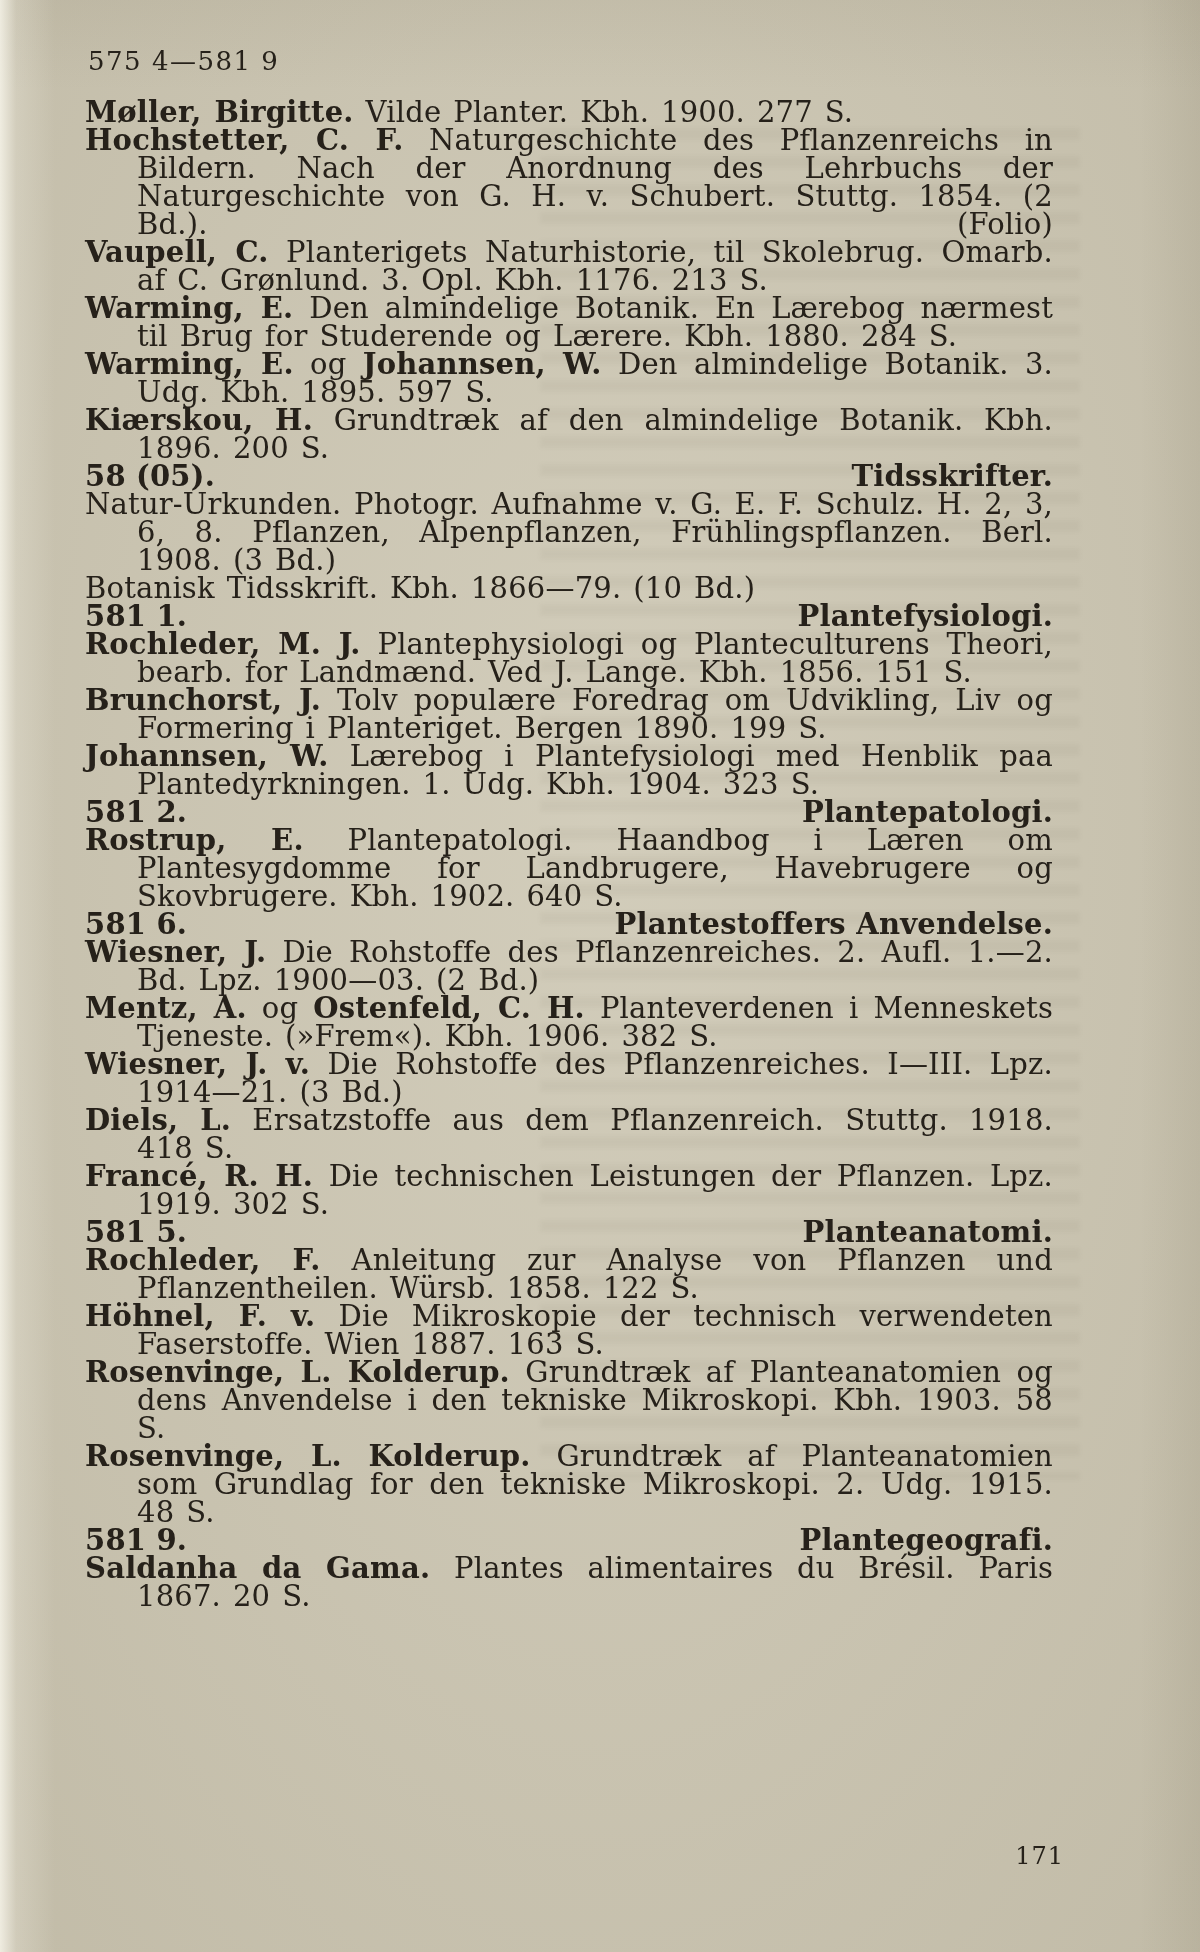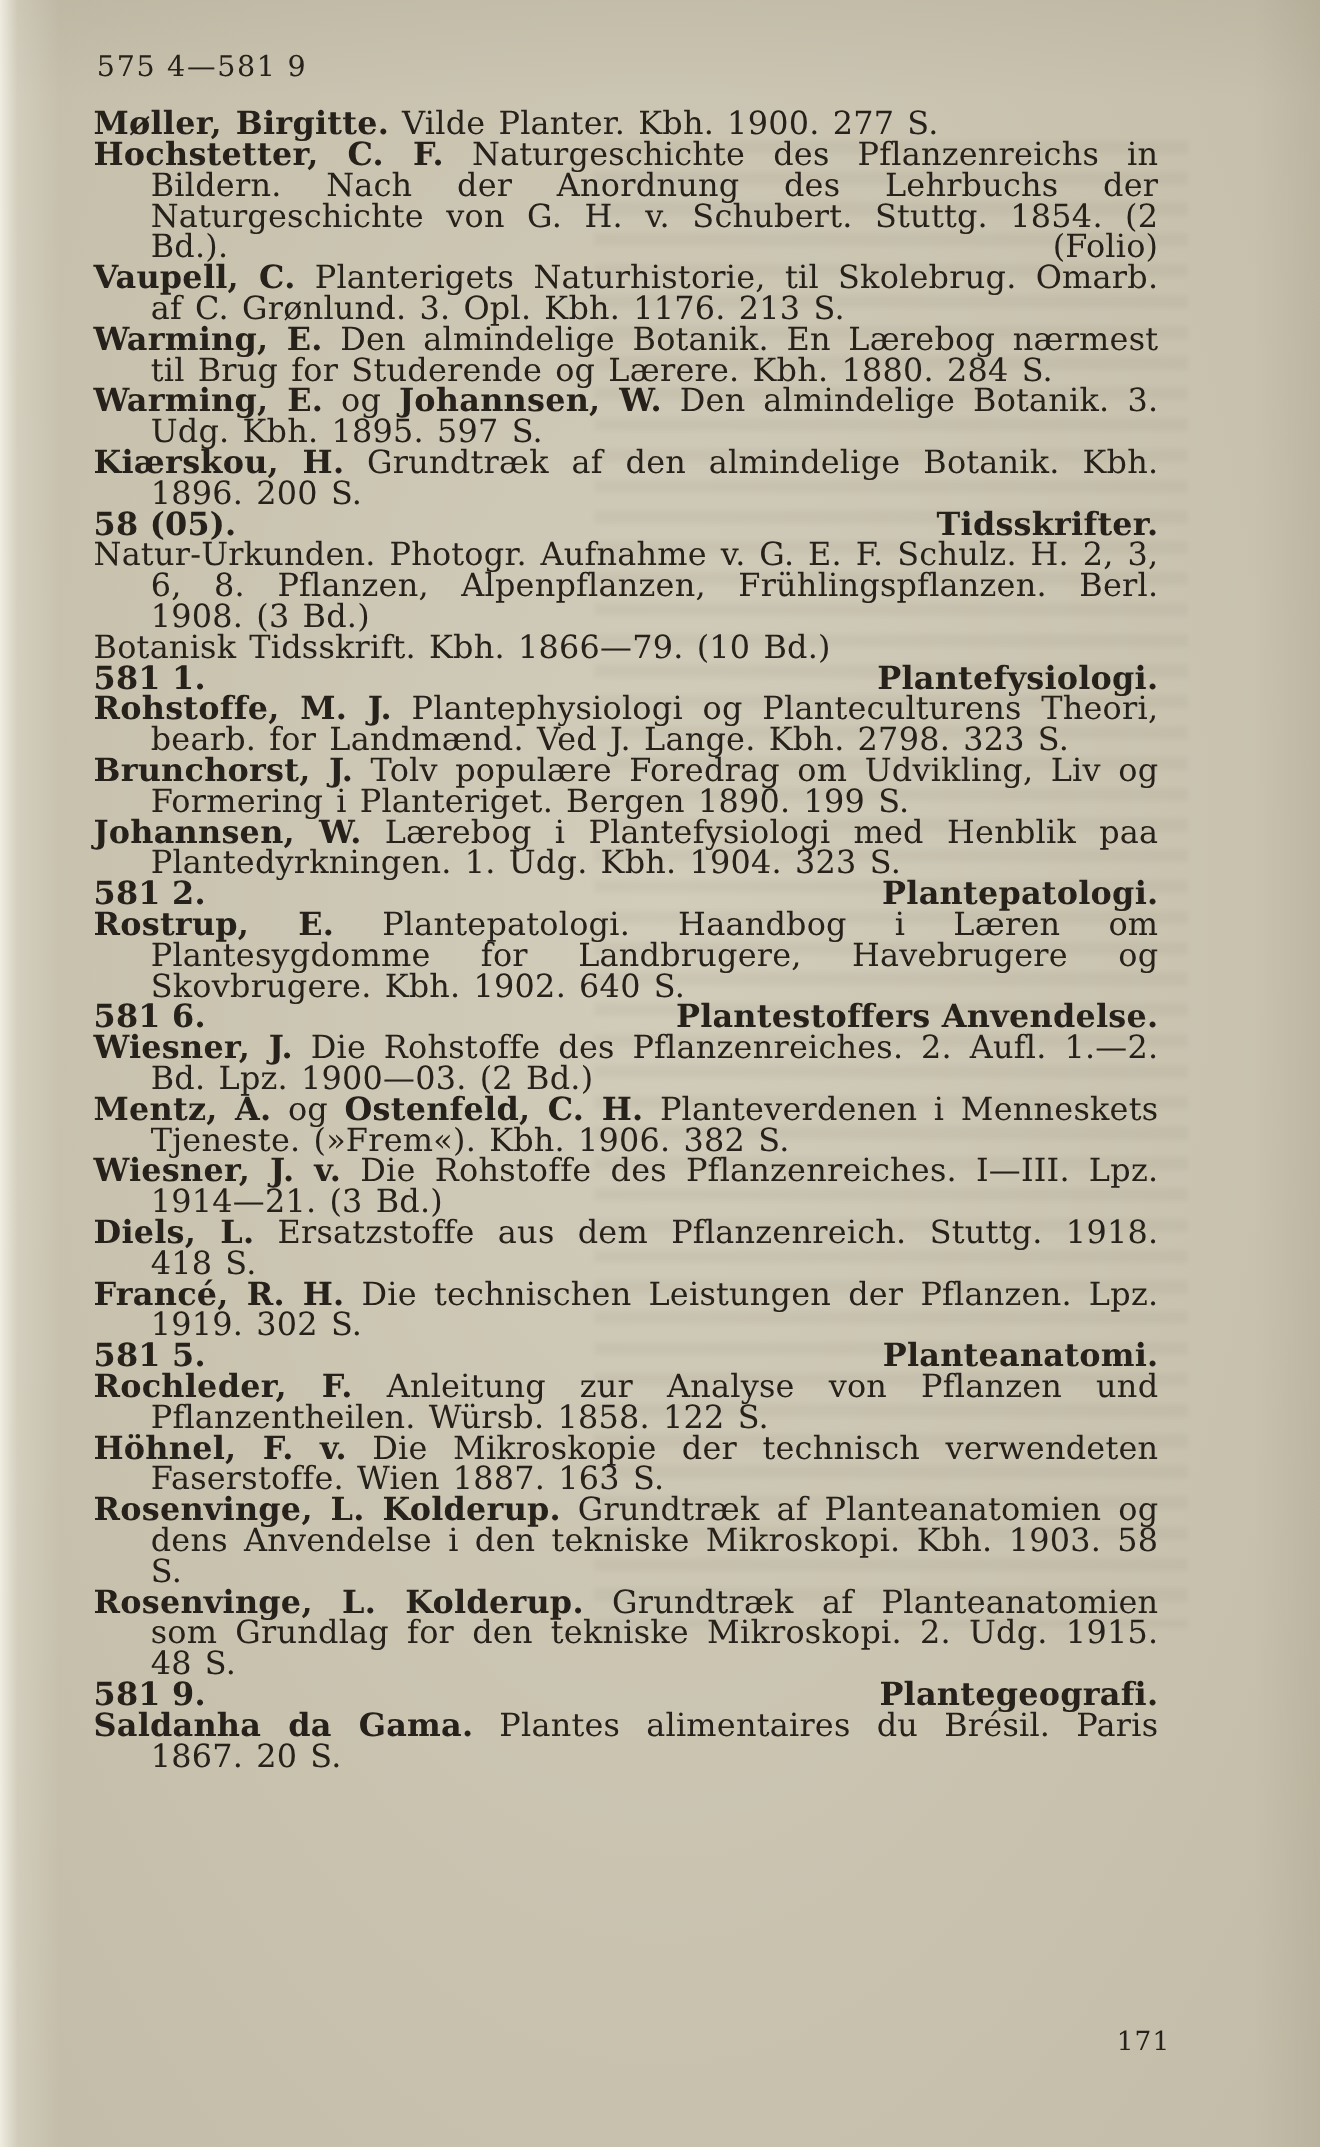--- a/index.html
+++ b/index.html
@@ -91,21 +91,21 @@
     <div class="section-heading">
       <span>58 (05).</span>
       <span>Tidsskrifter.</span>
     </div>
     <p class="entry"><span class="">Natur-Urkunden. Photogr. Aufnahme v. G. E. F. Schulz. H. 2, 3, 6, 8. Pflanzen, Alpenpflanzen, Frühlingspflanzen. Berl. 1908. (3 Bd.)</span></p>
     <p class="entry"><span class="">Botanisk Tidsskrift. Kbh. 1866—79. (10 Bd.)</span></p>
     <div class="section-heading">
       <span>581 1.</span>
       <span>Plantefysiologi.</span>
     </div>
-    <p class="entry"><span class="bold">Rohstoffe, M. J.</span><span class=""> Plantephysiologi og Planteculturens Theori, bearb. for Landmænd. Ved J. Lange. Kbh. 2798. 323 S.</span></p>
+    <p class="entry"><span class="bold">Rochleder, M. J.</span><span class=""> Plantephysiologi og Planteculturens Theori, bearb. for Landmænd. Ved J. Lange. Kbh. 1856. 151 S.</span></p>
     <p class="entry"><span class="bold">Brunchorst, J.</span><span class=""> Tolv populære Foredrag om Udvikling, Liv og Formering i Planteriget. Bergen 1890. 199 S.</span></p>
     <p class="entry"><span class="bold">Johannsen, W.</span><span class=""> Lærebog i Plantefysiologi med Henblik paa Plantedyrkningen. 1. Udg. Kbh. 1904. 323 S.</span></p>
     <div class="section-heading">
       <span>581 2.</span>
       <span>Plantepatologi.</span>
     </div>
     <p class="entry"><span class="bold">Rostrup, E.</span><span class=""> Plantepatologi. Haandbog i Læren om Plantesygdomme for Landbrugere, Havebrugere og Skovbrugere. Kbh. 1902. 640 S.</span></p>
     <div class="section-heading">
       <span>581 6.</span>
       <span>Plantestoffers Anvendelse.</span>

